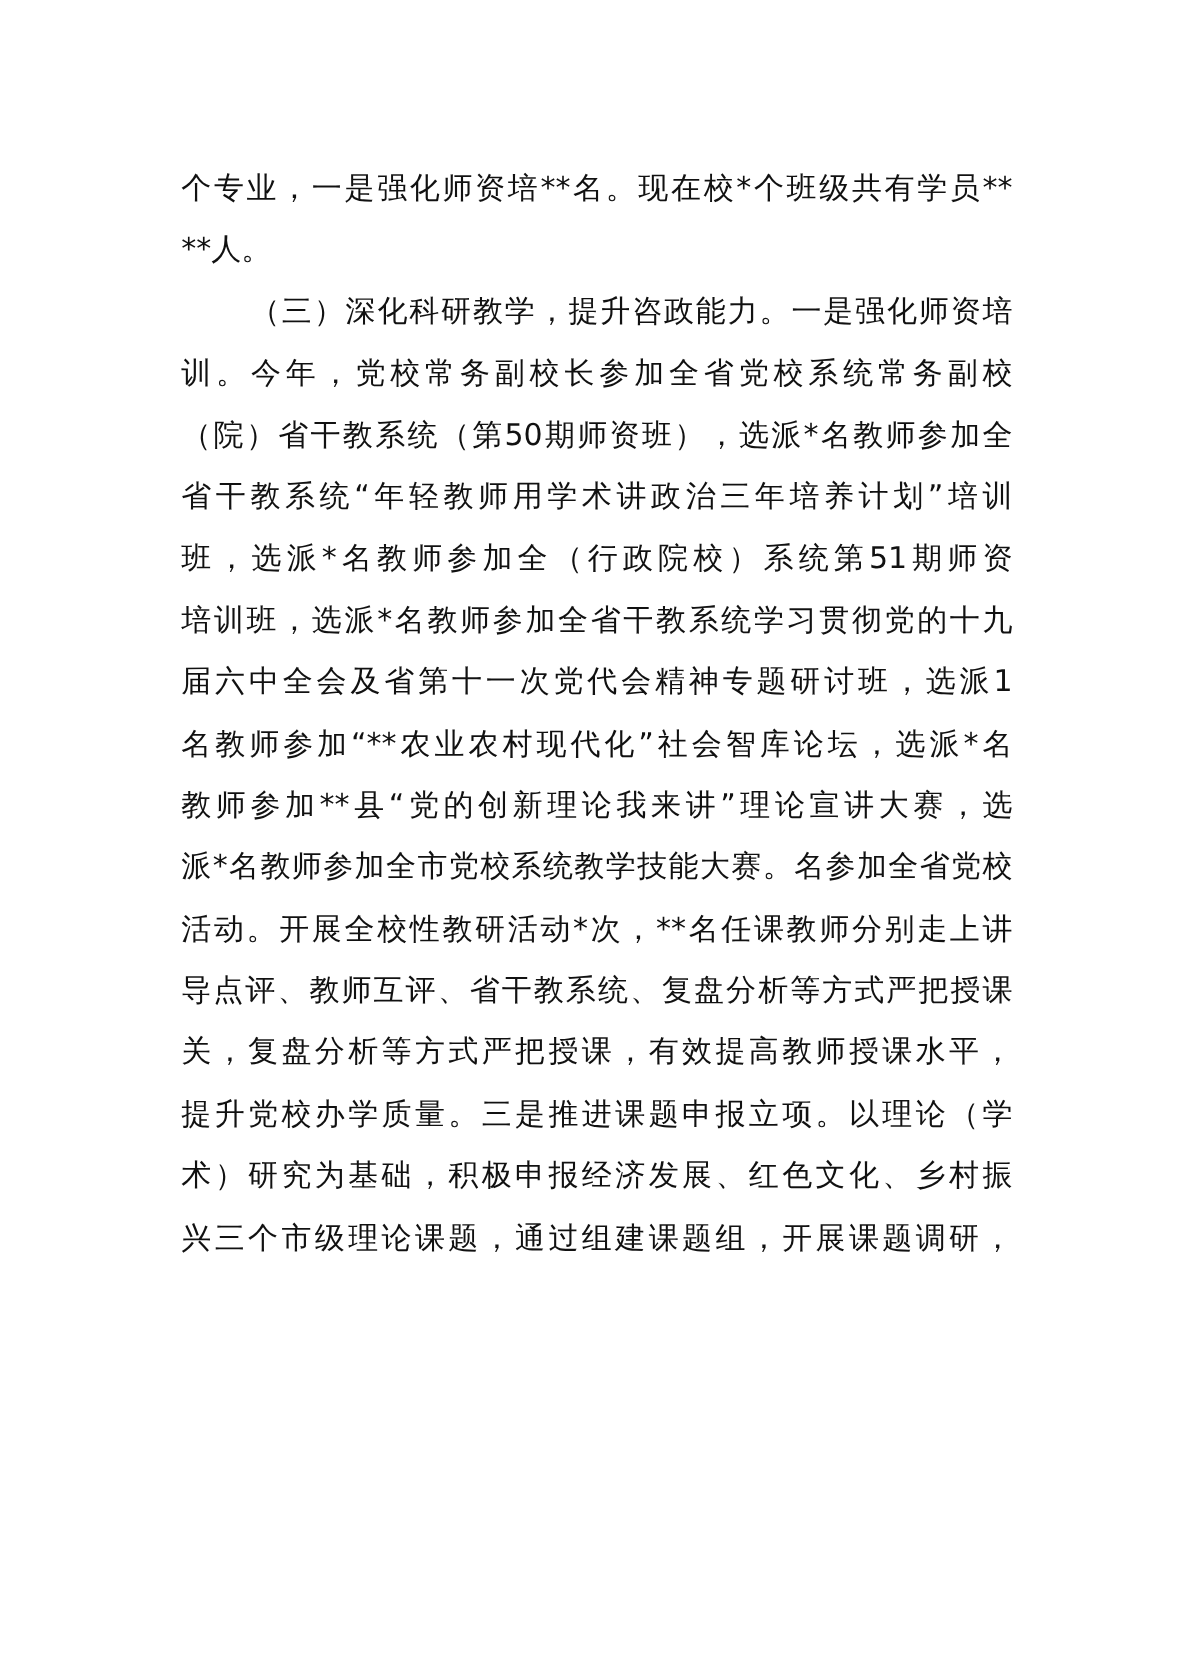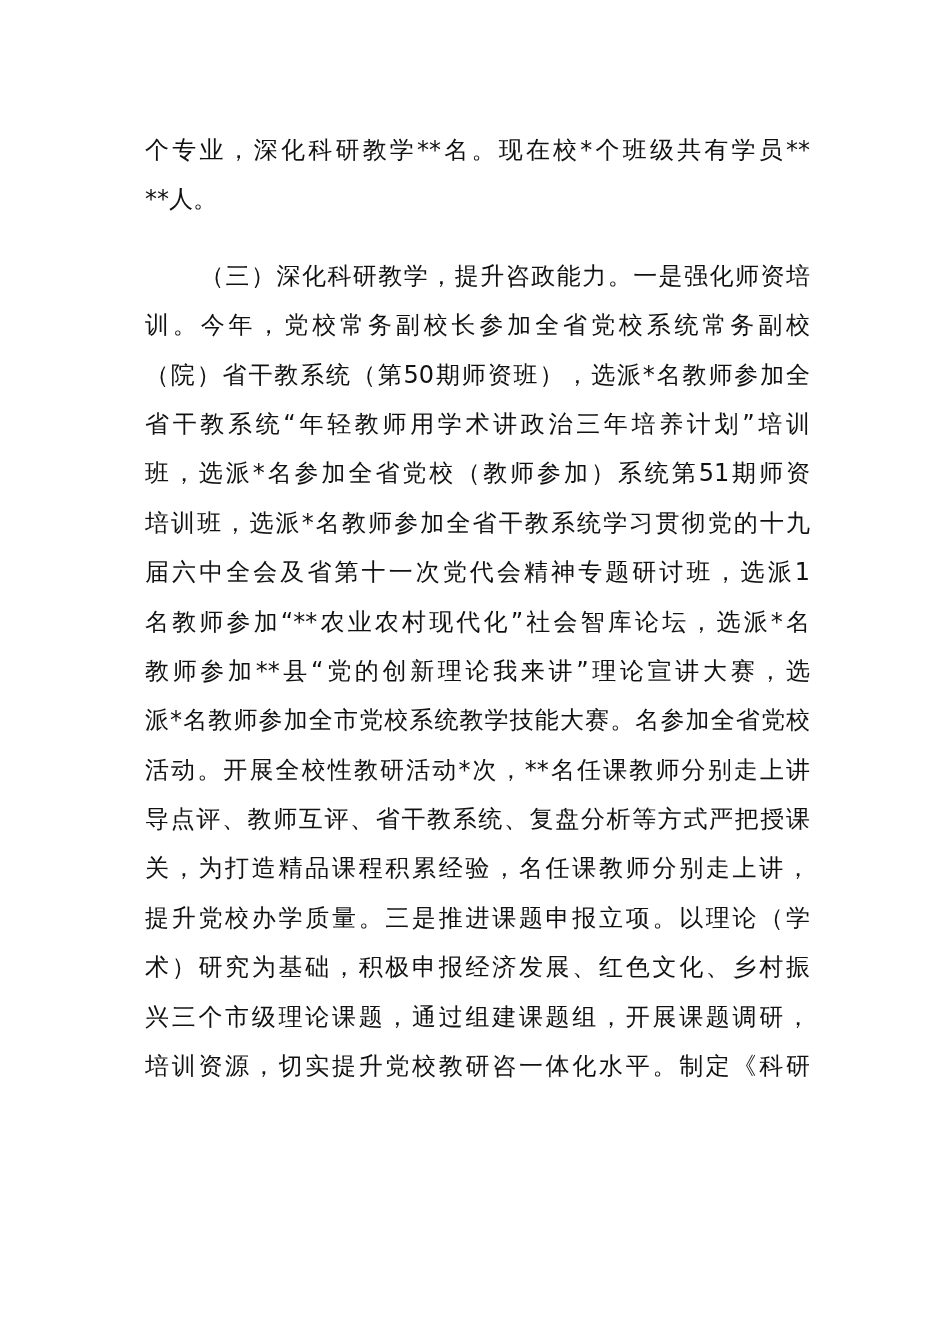--- a/index.html
+++ b/index.html
@@ -41,33 +41,32 @@
     }
     .line.last {
       text-align-last: left;
     }
   </style>
 </head>
 <body>
 
 <div class="page">
   <div class="body-text">
-    <span class="line">个专业，深化科研教学**名。现在校*个班级共有学员**</span>
+    <span class="line">个专业，一是强化师资培**名。现在校*个班级共有学员**</span>
     <span class="line last">**人。</span>
-    <span class="line" style="padding-left:55px;margin-top:27px;">（三）深化科研教学，提升咨政能力。一是强化师资培</span>
+    <span class="line" style="padding-left:55px;">（三）深化科研教学，提升咨政能力。一是强化师资培</span>
     <span class="line">训。今年，党校常务副校长参加全省党校系统常务副校</span>
     <span class="line">（院）省干教系统（第50期师资班），选派*名教师参加全</span>
     <span class="line">省干教系统“年轻教师用学术讲政治三年培养计划”培训</span>
-    <span class="line">班，选派*名参加全省党校（教师参加）系统第51期师资</span>
+    <span class="line">班，选派*名教师参加全（行政院校）系统第51期师资</span>
     <span class="line">培训班，选派*名教师参加全省干教系统学习贯彻党的十九</span>
     <span class="line">届六中全会及省第十一次党代会精神专题研讨班，选派1</span>
     <span class="line">名教师参加“**农业农村现代化”社会智库论坛，选派*名</span>
     <span class="line">教师参加**县“党的创新理论我来讲”理论宣讲大赛，选</span>
     <span class="line">派*名教师参加全市党校系统教学技能大赛。名参加全省党校</span>
     <span class="line">活动。开展全校性教研活动*次，**名任课教师分别走上讲</span>
     <span class="line">导点评、教师互评、省干教系统、复盘分析等方式严把授课</span>
-    <span class="line">关，为打造精品课程积累经验，名任课教师分别走上讲，</span>
+    <span class="line">关，复盘分析等方式严把授课，有效提高教师授课水平，</span>
     <span class="line">提升党校办学质量。三是推进课题申报立项。以理论（学</span>
     <span class="line">术）研究为基础，积极申报经济发展、红色文化、乡村振</span>
     <span class="line">兴三个市级理论课题，通过组建课题组，开展课题调研，</span>
-    <span class="line">培训资源，切实提升党校教研咨一体化水平。制定《科研</span>
   </div>
 </div>
 
 </body></html>

